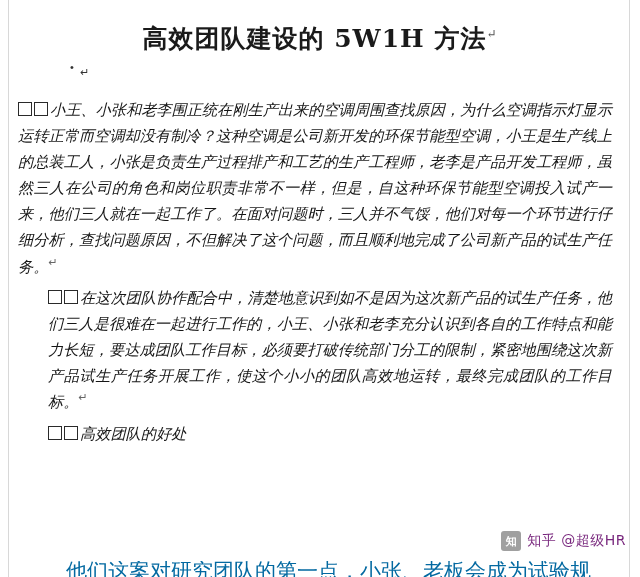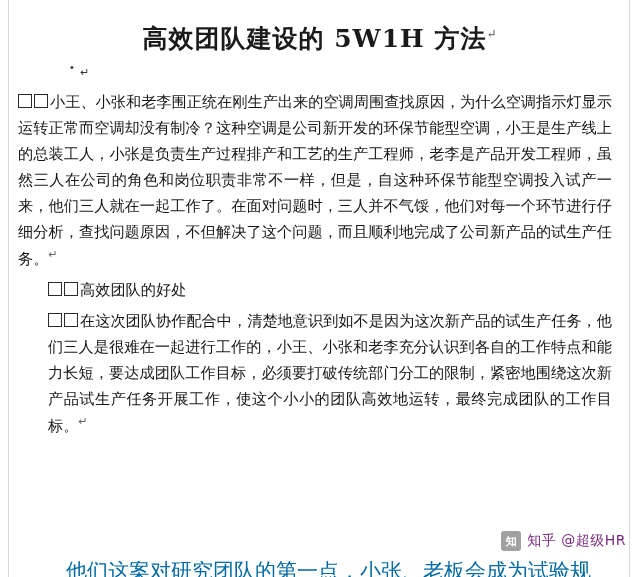--- a/index.html
+++ b/index.html
@@ -75,22 +75,23 @@
     margin-top: 4px;
     font-family: "DejaVu Sans", "Liberation Sans", sans-serif;
     font-size: 15.2px;
     color: #161616;
     line-height: 1.72;
     text-align: justify;
     text-justify: inter-ideograph;
     padding-right: 10px;
   }
   .para {
-    margin: 8px 0 2px 0;
+    margin: 16px 0 2px 0;
     text-indent: 0;
+    font-style: italic;
   }
   .para + .para {
     margin-top: 5px;
   }
   .box {
     display: inline-block;
     width: 12px;
     height: 12px;
     border: 1px solid #2a2a2a;
     margin-right: 2px;
@@ -167,25 +168,25 @@
       <span class="dot-b">↵</span>
     </div>
 
     <div class="body-text">
 
       <p class="para">
         <span class="box"></span><span class="box"></span><span>小王、小张和老李围正统在刚生产出来的空调周围查找原因，为什么空调指示灯显示运转正常而空调却没有制冷？这种空调是公司新开发的环保节能型空调，小王是生产线上的总装工人，小张是负责生产过程排产和工艺的生产工程师，老李是产品开发工程师，虽然三人在公司的角色和岗位职责非常不一样，但是，自这种环保节能型空调投入试产一来，他们三人就在一起工作了。在面对问题时，三人并不气馁，他们对每一个环节进行仔细分析，查找问题原因，不但解决了这个问题，而且顺利地完成了公司新产品的试生产任务。</span><span class="eop">↵</span>
       </p>
 
       <p class="para indent2">
-        <span class="box"></span><span class="box"></span><span>高效团队的好处</span>
+        <span class="box"></span><span class="box"></span><span>在这次团队协作配合中，清楚地意识到如不是因为这次新产品的试生产任务，他们三人是很难在一起进行工作的，小王、小张和老李充分认识到各自的工作特点和能力长短，要达成团队工作目标，必须要打破传统部门分工的限制，紧密地围绕这次新产品试生产任务开展工作，使这个小小的团队高效地运转，最终完成团队的工作目标。</span><span class="eop">↵</span>
       </p>
 
       <p class="para indent2">
-        <span class="box"></span><span class="box"></span><span>在这次团队协作配合中，清楚地意识到如不是因为这次新产品的试生产任务，他们三人是很难在一起进行工作的，小王、小张和老李充分认识到各自的工作特点和能力长短，要达成团队工作目标，必须要打破传统部门分工的限制，紧密地围绕这次新产品试生产任务开展工作，使这个小小的团队高效地运转，最终完成团队的工作目标。</span><span class="eop">↵</span>
+        <span class="box"></span><span class="box"></span><span>高效团队的好处</span>
       </p>
 
     </div>
 
     <div class="cut-line">他们这案对研究团队的第一点，小张、老板会成为试验规划的必要性的优势</div>
   </div>
 
   <div class="watermark">
     <span class="wm-logo">知</span>
     <span class="wm-text">知乎 @超级HR</span>

